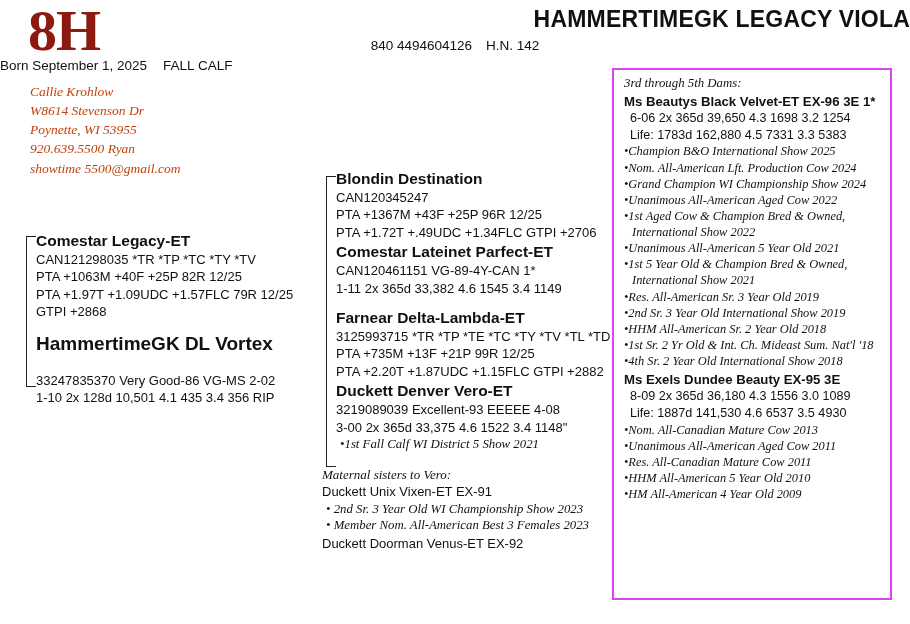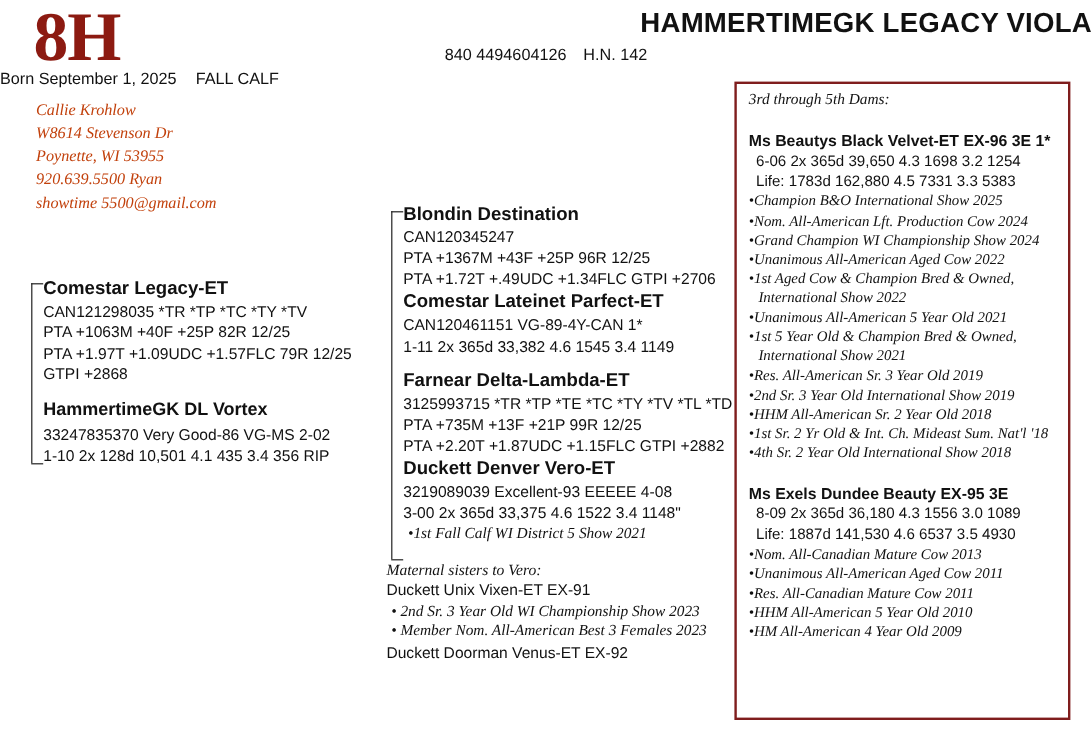--- a/index.html
+++ b/index.html
@@ -91,22 +91,22 @@
     width: 290px;
   }
 
   .sire-name {
     font-weight: bold;
     font-size: 15.5px;
     margin-bottom: 1px;
   }
   .dam-name {
     font-weight: bold;
-    font-size: 15px;
-    margin-bottom: 4px;
+    font-size: 19px;
+    margin-bottom: 17px;
   }
   .ped-line {
     font-size: 13px;
     line-height: 1.34;
     white-space: nowrap;
   }
   .ped-block {
     padding-left: 14px;
   }
   .ped-block-tight {
@@ -144,36 +144,36 @@
     height: 0;
   }
 
   
   .dams-box {
     position: absolute;
     left: 612px;
     top: 68px;
     width: 280px;
     height: 532px;
-    border: 2px solid #7f1d1d;
+    border: 2px solid #d946ef;
     box-sizing: border-box;
     padding: 6px 8px 0 10px;
     background: #fff;
   }
   .dams-title {
     font-family: "Liberation Serif", serif;
     font-style: italic;
     font-size: 12.8px;
     margin-bottom: 2px;
   }
   .dam-head {
     font-weight: bold;
     font-size: 13.2px;
     line-height: 1.3;
-    margin-top: 18px;
+    margin-top: 2px;
   }
   .dam-data {
     font-size: 12.6px;
     line-height: 1.32;
     padding-left: 6px;
     white-space: nowrap;
   }
   .dam-note {
     font-family: "Liberation Serif", serif;
     font-style: italic;

